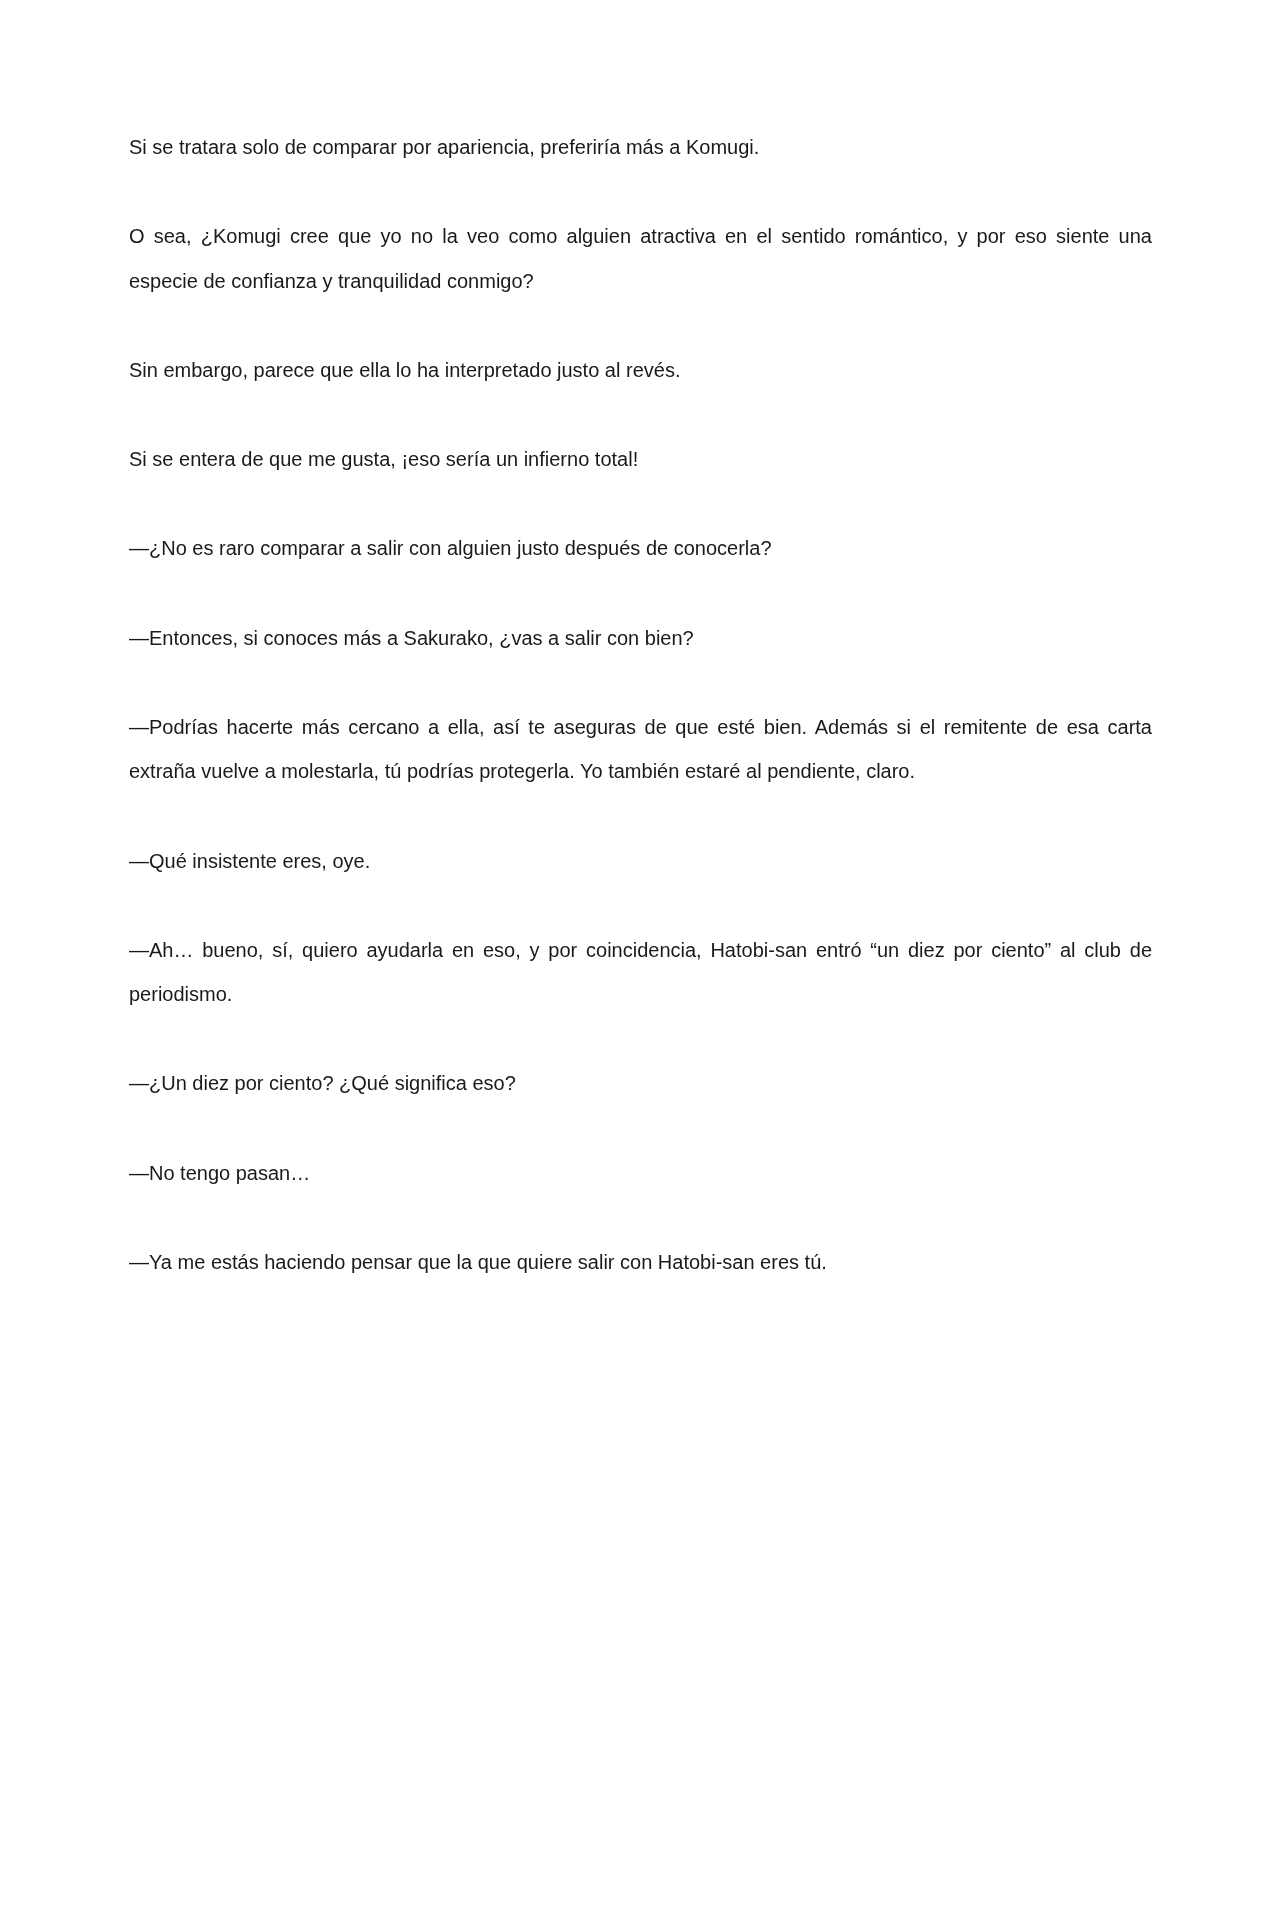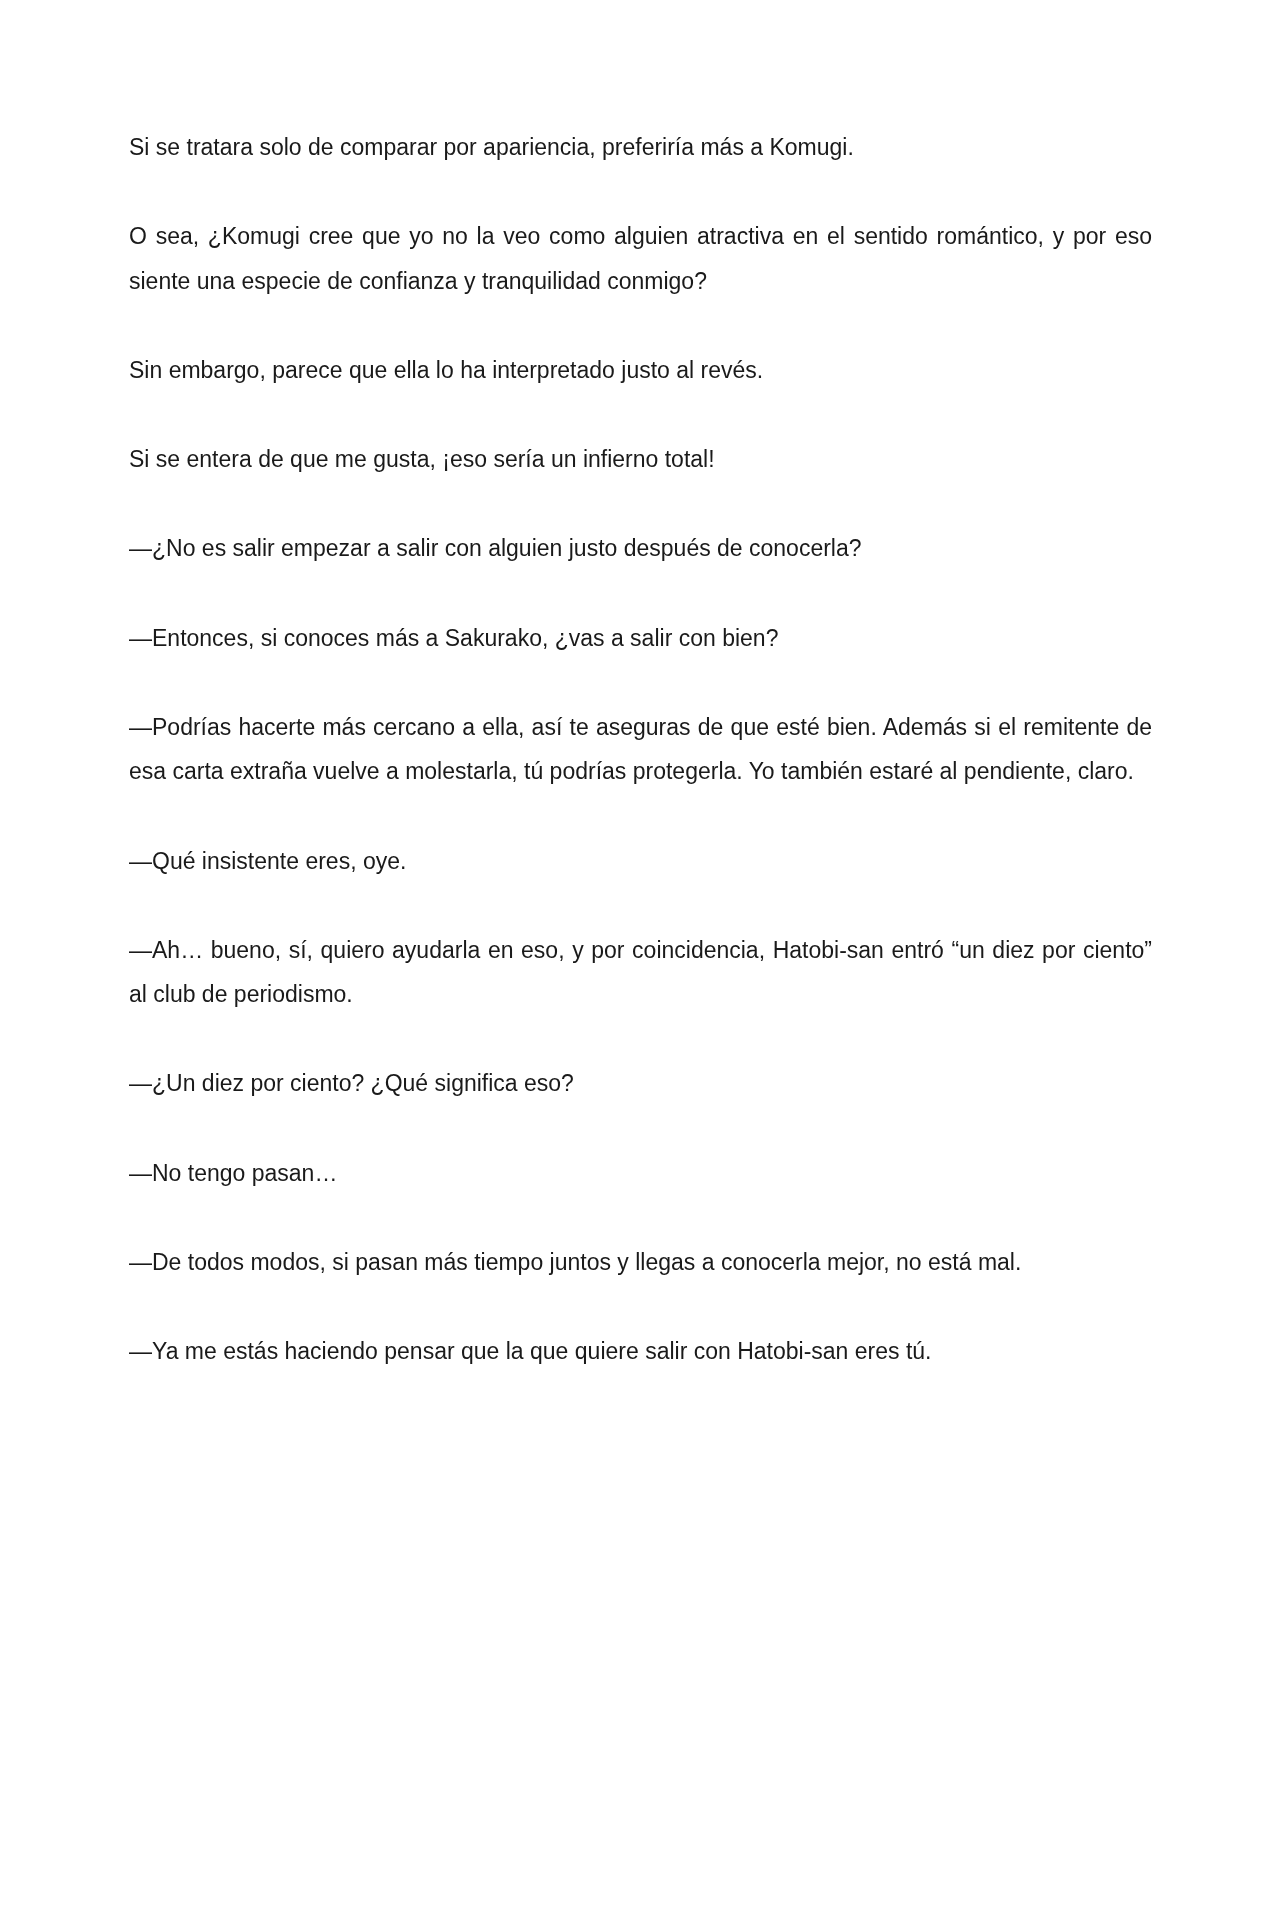--- a/index.html
+++ b/index.html
@@ -3,41 +3,40 @@
 <meta charset="utf-8">
 <style>
   html, body { margin: 0; padding: 0; background: #ffffff; }
   body { width: 1280px; height: 1920px; overflow: hidden; }
   .page {
     position: relative;
     width: 1280px; height: 1920px;
     box-sizing: border-box;
     padding: 125px 128px 0 129px;
     font-family: "Liberation Sans", sans-serif;
-    font-size: 23px;
+    font-size: 20px;
     line-height: 44.6px;
     color: #1a1a1a;
   }
   .para {
     margin: 0 0 44.6px 0;
     text-align: justify;
     text-align-last: left;
     hyphens: none;
   }
 </style>
 </head>
 <body>
 
 <div class="page">
   <p class="para">Si se tratara solo de comparar por apariencia, preferiría más a Komugi.</p>
   <p class="para">O sea, ¿Komugi cree que yo no la veo como alguien atractiva en el sentido romántico, y por eso siente una especie de confianza y tranquilidad conmigo?</p>
   <p class="para">Sin embargo, parece que ella lo ha interpretado justo al revés.</p>
   <p class="para">Si se entera de que me gusta, ¡eso sería un infierno total!</p>
-  <p class="para">—¿No es salir empezar a salir con alguien justo después de conocerla?</p>
+  <p class="para">—¿No es raro comparar a salir con alguien justo después de conocerla?</p>
   <p class="para">—Entonces, si conoces más a Sakurako, ¿vas a salir con bien?</p>
   <p class="para">—Podrías hacerte más cercano a ella, así te aseguras de que esté bien. Además si el remitente de esa carta extraña vuelve a molestarla, tú podrías protegerla. Yo también estaré al pendiente, claro.</p>
   <p class="para">—Qué insistente eres, oye.</p>
   <p class="para">—Ah… bueno, sí, quiero ayudarla en eso, y por coincidencia, Hatobi-san entró “un diez por ciento” al club de periodismo.</p>
   <p class="para">—¿Un diez por ciento? ¿Qué significa eso?</p>
   <p class="para">—No tengo pasan…</p>
-  <p class="para">—De todos modos, si pasan más tiempo juntos y llegas a conocerla mejor, no está mal.</p>
   <p class="para">—Ya me estás haciendo pensar que la que quiere salir con Hatobi-san eres tú.</p>
 </div>
 
 </body></html>

